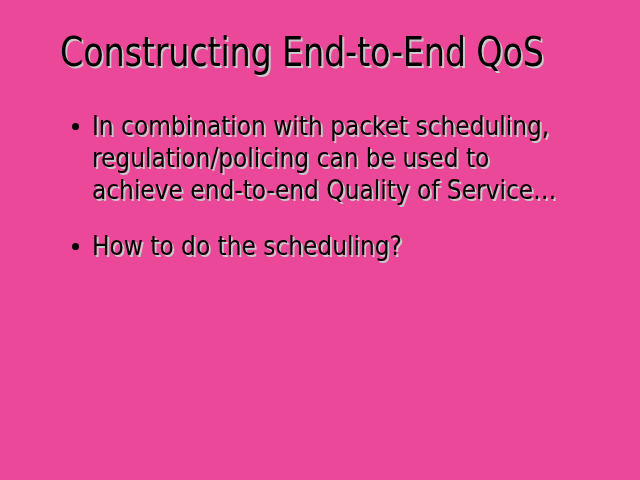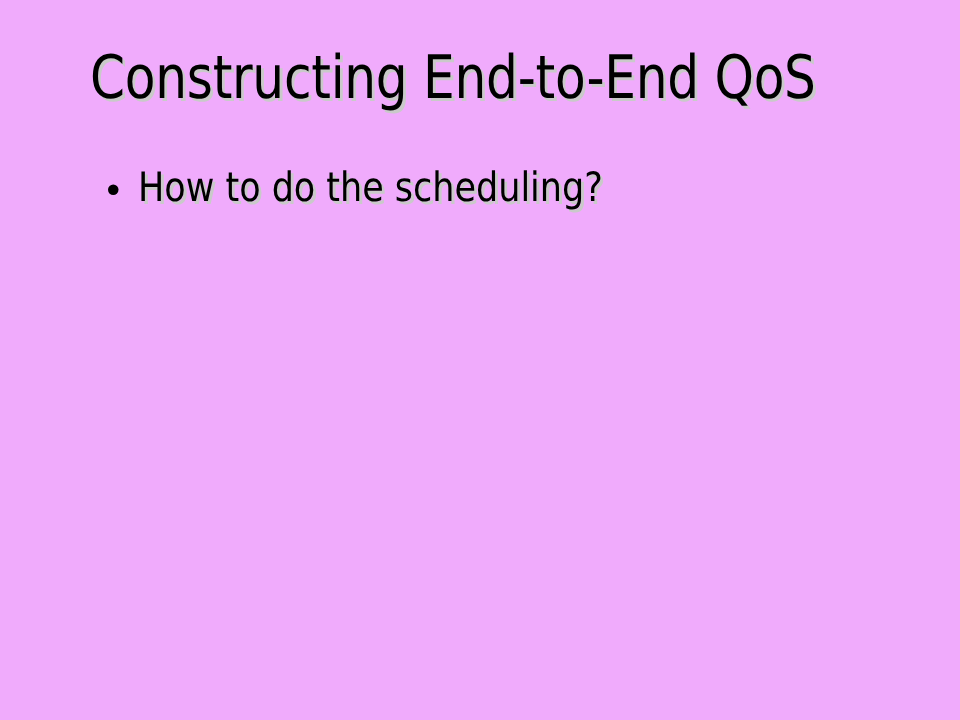--- a/index.html
+++ b/index.html
@@ -11,21 +11,21 @@
     height: 480px;
     background: #ffffff;
     font-family: "DejaVu Sans Condensed", "Liberation Sans Narrow", "Liberation Sans", sans-serif;
     overflow: hidden;
   }
 
   .slide {
     position: relative;
     width: 640px;
     height: 480px;
-    background: #f0abfc;
+    background: #ec4899;
   }
 
   .slide-title {
     position: absolute;
     left: 60px;
     top: 30px;
     width: 540px;
     font-size: 40px;
     line-height: 44px;
     font-weight: 400;
@@ -80,20 +80,24 @@
 </style>
 </head>
 <body>
 
 <div class="slide">
 
   <div class="slide-title">Constructing End-to-End QoS</div>
 
   <div class="body-area">
 
+    <div class="bullet-item">
+      <span class="bullet-marker"></span>
+      <span class="bullet-text">In combination with packet scheduling, regulation/policing can be used to achieve end-to-end Quality of Service…</span>
+    </div>
 
     <div class="bullet-item">
       <span class="bullet-marker"></span>
       <span class="bullet-text">How to do the scheduling?</span>
     </div>
 
   </div>
 
 </div>
 

